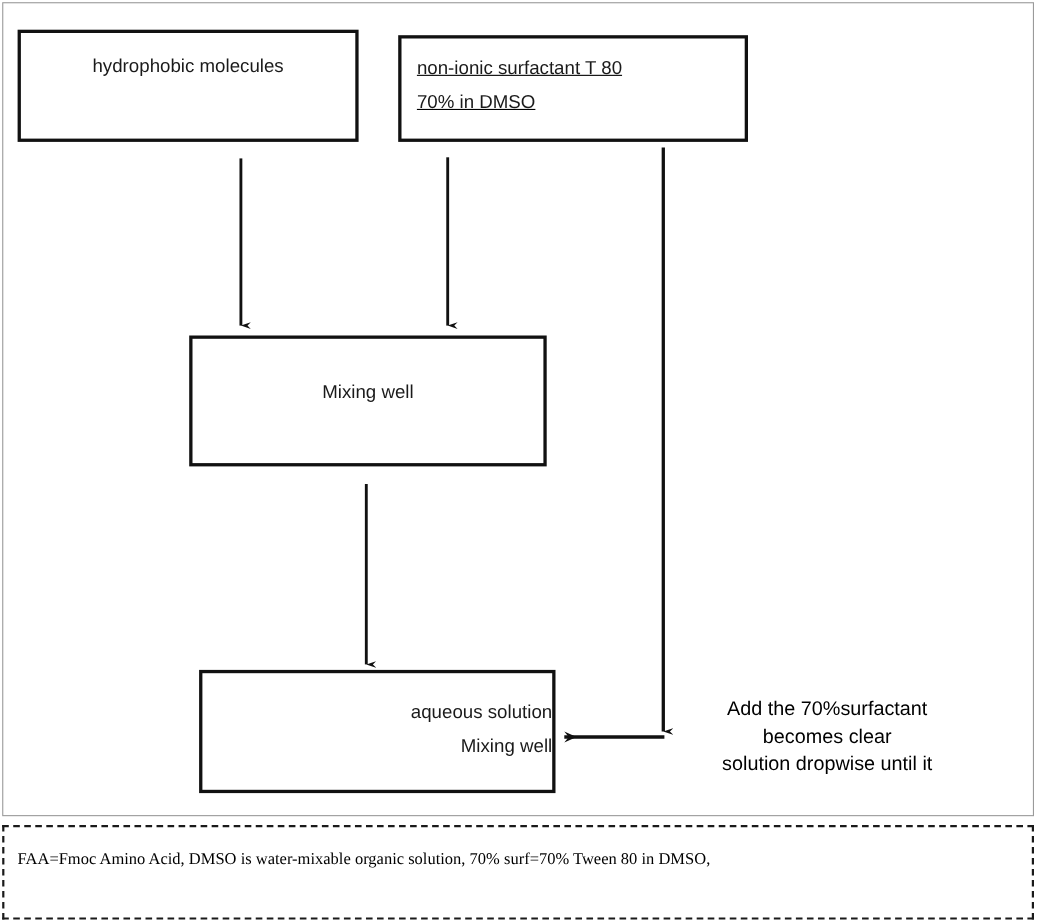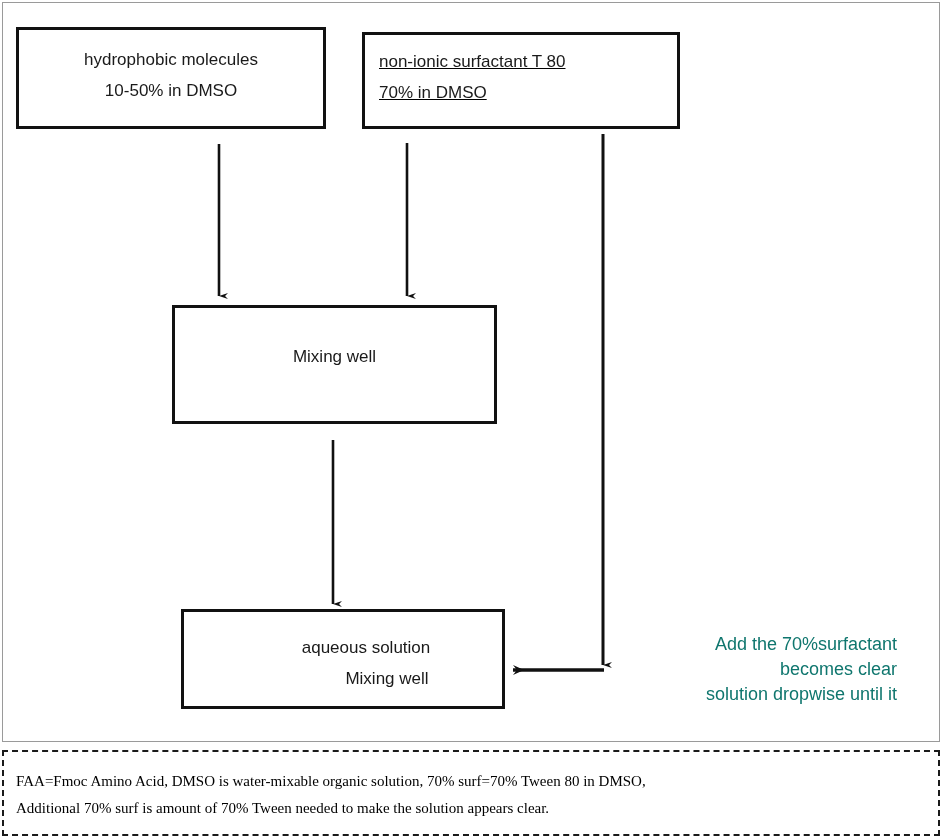--- a/index.html
+++ b/index.html
@@ -56,38 +56,38 @@
     padding: 11px 0 0 14px;
     text-align: left;
     text-decoration: underline;
   }
   #node-mixing {
     left: 172px; top: 305px; width: 325px; height: 119px;
     padding-top: 33px;
     text-align: center;
   }
   #node-aqueous {
-    left: 181px; top: 609px; width: 324px; height: 100px;
+    left: 181px; top: 609px; width: 324px; height: 112px;
     padding: 20px 0 0 46px;
-    text-align: center;
+    text-align: right;
   }
   #node-aqueous .line:nth-child(2) {
     padding-left: 42px;
   }
 
   
   #annotation {
     position: absolute;
     left: 607px;
     top: 632px;
     width: 290px;
     font-size: 18px;
     line-height: 25px;
-    color: #0f766e;
-    text-align: right;
+    color: #000000;
+    text-align: center;
   }
   #annotation .line { display: block; white-space: pre; }
 
   
   #arrows {
     position: absolute;
     left: 0; top: 0;
     width: 944px; height: 742px;
     pointer-events: none;
   }
@@ -133,21 +133,20 @@
 
     <line x1="333" y1="440" x2="333" y2="604" stroke="#111111" stroke-width="2.6" marker-end="url(#ah-down)"></line>
 
     <line x1="603" y1="134" x2="603" y2="665" stroke="#111111" stroke-width="3" marker-end="url(#ah-down)"></line>
 
     <line x1="604" y1="670" x2="513" y2="670" stroke="#111111" stroke-width="3.4" marker-end="url(#ah-left)"></line>
   </svg>
 
   <div class="node" id="node-hydrophobic">
     <span class="line">hydrophobic molecules</span>
-    <span class="line">10-50% in DMSO</span>
   </div>
 
   <div class="node" id="node-surfactant">
     <span class="line">non-ionic surfactant T 80</span>
     <span class="line">70% in DMSO</span>
   </div>
 
   <div class="node" id="node-mixing">
     <span class="line">Mixing well</span>
   </div>
@@ -158,16 +157,15 @@
   </div>
 
   <div id="annotation">
     <span class="line">Add the 70%surfactant</span>
     <span class="line">becomes clear</span>
     <span class="line">solution dropwise until it</span>
   </div>
 
   <div id="caption">
     <span class="line">FAA=Fmoc Amino Acid, DMSO is water-mixable organic solution, 70% surf=70% Tween 80 in DMSO,</span>
-    <span class="line">Additional 70% surf is amount of 70% Tween needed to make the solution appears clear.</span>
   </div>
 
 </div>
 
 </body></html>

